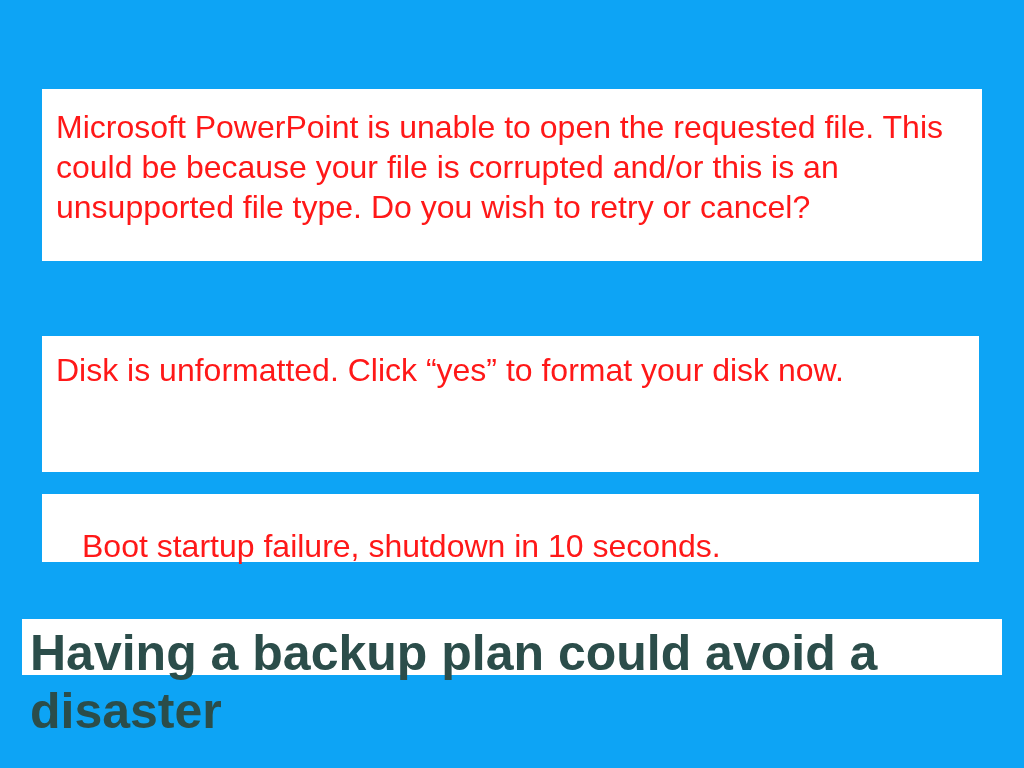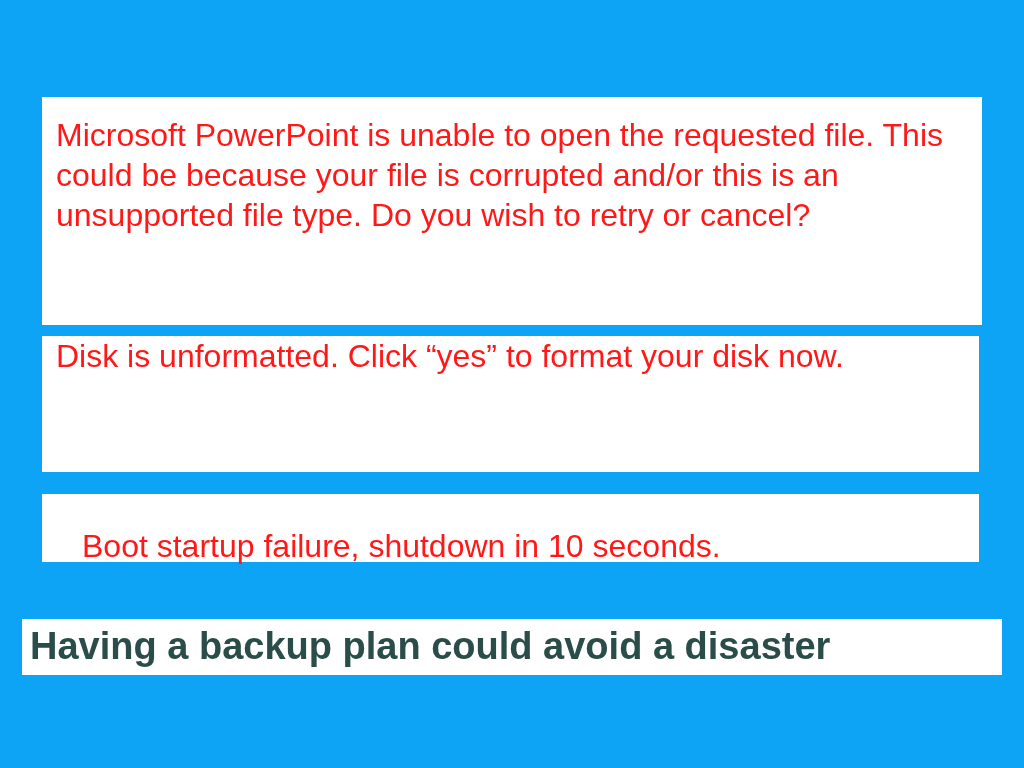--- a/index.html
+++ b/index.html
@@ -11,47 +11,47 @@
   }
   .box {
     background: #ffffff;
     position: absolute;
     color: #ff1818;
     font-size: 32px;
     line-height: 1.25;
   }
   .box1 {
     left: 42px;
-    top: 97px;
+    top: 89px;
     width: 940px;
-    height: 228px;
+    height: 172px;
     padding: 18px 18px 14px 14px;
   }
   .box2 {
     left: 42px;
     top: 336px;
     width: 937px;
     height: 136px;
-    padding: 0 18px 14px 14px;
+    padding: 14px 18px 14px 14px;
   }
   .box3 {
     left: 42px;
     top: 494px;
     width: 937px;
     height: 68px;
     padding: 32px 18px 14px 40px;
   }
   .box4 {
     left: 22px;
     top: 619px;
     width: 980px;
     height: 56px;
     padding: 6px 10px 6px 8px;
     color: #2b4d4a;
-    font-size: 38px;
+    font-size: 50px;
     font-weight: bold;
     line-height: 1.15;
   }
 </style>
 </head>
 <body>
 
 <div class="box box1">Microsoft PowerPoint is unable to open the requested file. This could be because your file is corrupted and/or this is an unsupported file type. Do you wish to retry or cancel?</div>
 
 <div class="box box2">Disk is unformatted. Click “yes” to format your disk now.</div>

